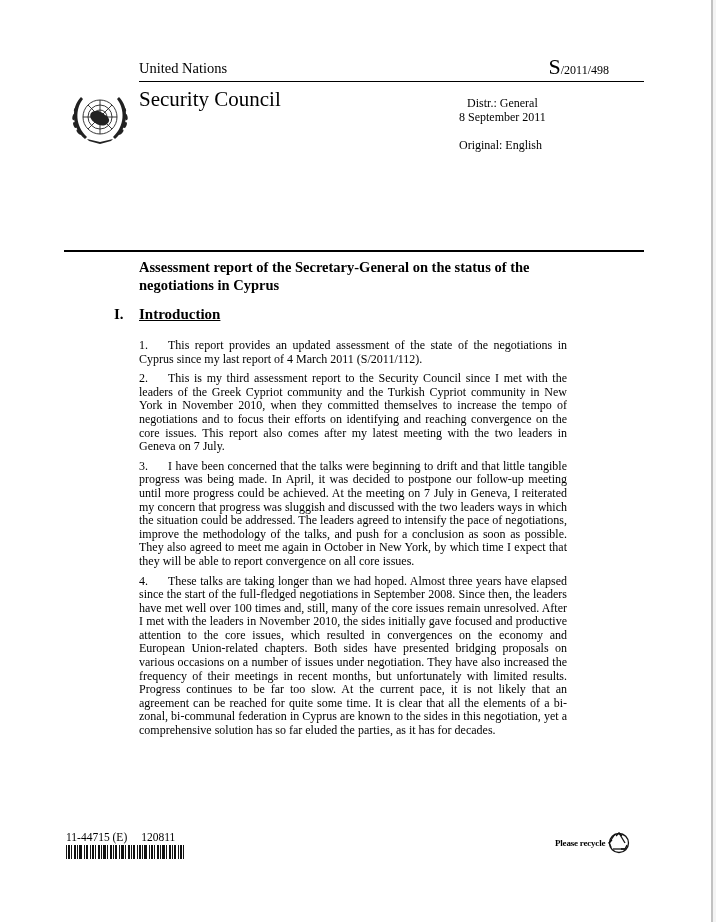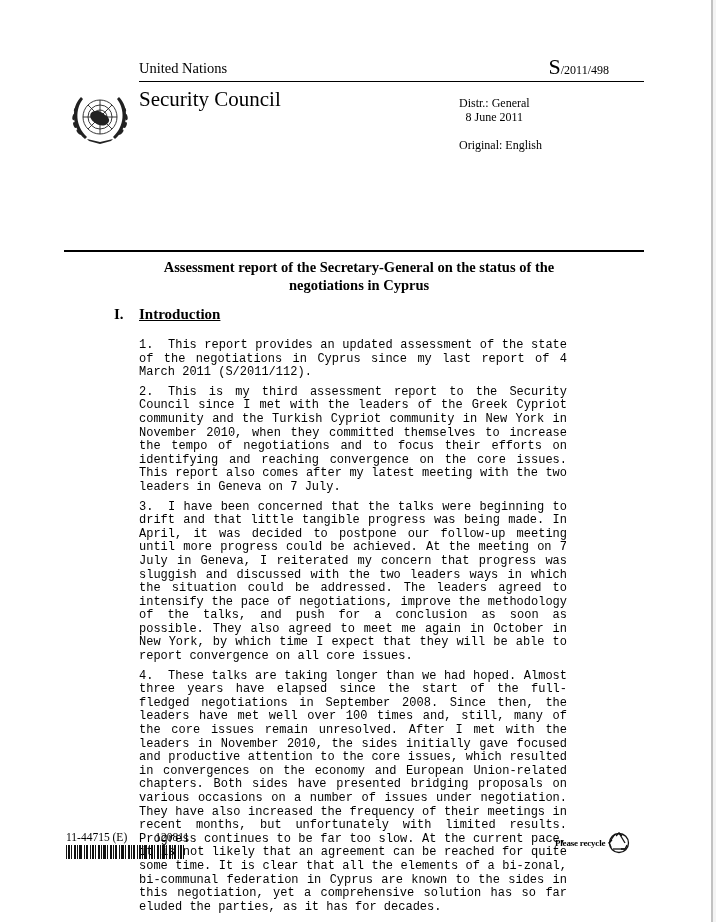--- a/index.html
+++ b/index.html
@@ -21,30 +21,30 @@
 
     .emblem { position: absolute; left: 67px; top: 89px; width: 66px; height: 56px; }
     .organ { position: absolute; left: 139px; top: 87px; font-size: 21px; font-weight: normal; }
 
     .distr { position: absolute; left: 459px; top: 96px; font-size: 12px; line-height: 14px; text-align: center; }
     .distr div { white-space: nowrap; }
     .original { position: absolute; left: 459px; top: 138px; font-size: 12px; }
 
     .rule-thick { position: absolute; left: 64px; top: 250px; width: 580px; height: 2px; background: #000; }
 
-    .title { position: absolute; left: 139px; top: 258px; width: 440px; font-size: 14.5px; font-weight: bold; line-height: 18px; text-align: center; }
+    .title { position: absolute; left: 139px; top: 258px; width: 440px; font-size: 14.5px; font-weight: bold; line-height: 18px; }
     .section { position: absolute; left: 114px; top: 306px; font-size: 15px; font-weight: bold; text-decoration: underline; }
     .section .num { display: inline-block; width: 25px; }
 
     .body { position: absolute; left: 139px; top: 339px; width: 428px; }
-    .para { font-size: 12px; line-height: 13.6px; text-align: justify; margin: 0 0 6px 0; font-family: Liberation Mono, monospace; }
+    .para { font-size: 12px; line-height: 13.6px; text-align: justify; margin: 0 0 6px 0; }
     .para .pnum { display: inline-block; width: 29px; }
 
     .footer-code { position: absolute; left: 66px; top: 831px; font-size: 11.5px; white-space: nowrap; }
-    .footer-code .date { margin-left: 28px; }
+    .footer-code .date { margin-left: 14px; }
     .barcode { position: absolute; left: 66px; top: 845px; width: 118px; height: 14px; }
     .recycle { position: absolute; left: 555px; top: 832px; display: flex; align-items: center; }
     .recycle .txt { font-size: 9px; font-weight: bold; font-family: Liberation Serif, serif; letter-spacing: -0.2px; }
     .recycle svg { margin-left: 2px; }
   </style>
 </head>
 <body>
 
 <div class="page">
 
@@ -78,21 +78,21 @@
         <line x1="21" y1="16" x2="45" y2="40"></line>
         <line x1="45" y1="16" x2="21" y2="40"></line>
       </g>
       <path d="M24 24 C28 20 34 22 38 26 C42 28 44 32 40 35 C36 38 30 36 27 33 C24 31 22 27 24 24 Z" fill="#222"></path>
     </svg>
   </div>
   <div class="organ">Security Council</div>
 
   <div class="distr">
     <div>Distr.: General</div>
-    <div>8 June 2011</div>
+    <div>8 September 2011</div>
   </div>
   <div class="original">Original: English</div>
 
   <div class="rule-thick"></div>
 
   <div class="title">Assessment report of the Secretary-General on the status of the negotiations in Cyprus</div>
 
   <div class="section"><span class="num">I.</span><span>Introduction</span></div>
 
   <div class="body">

